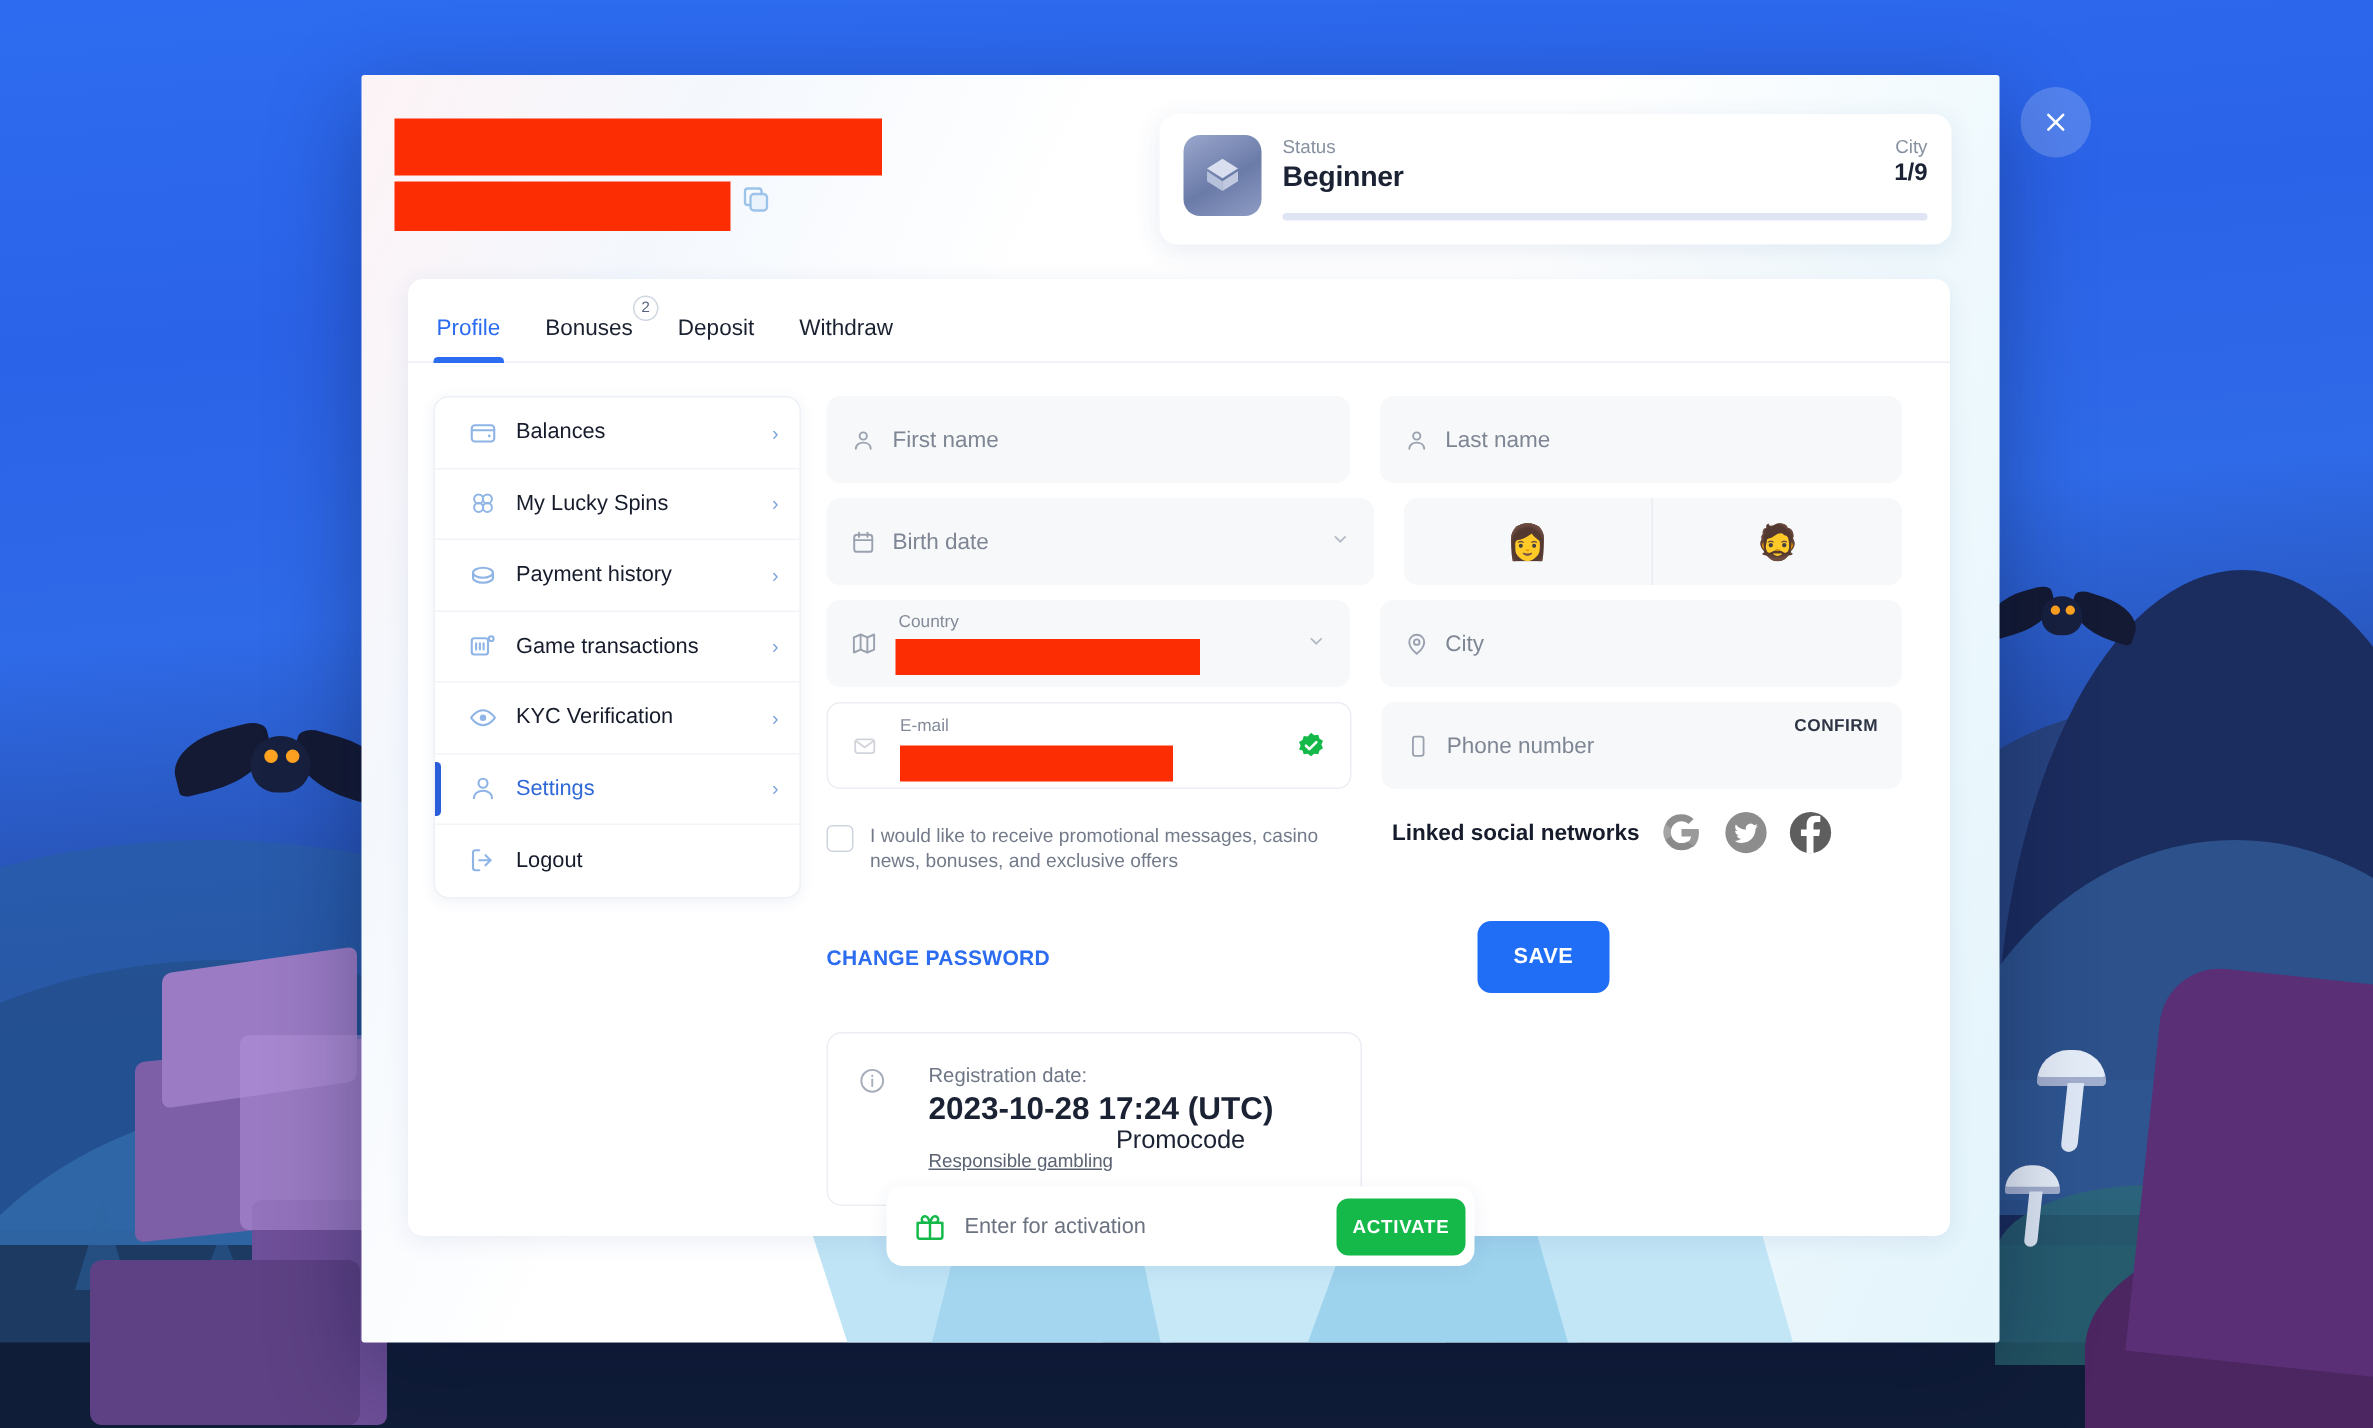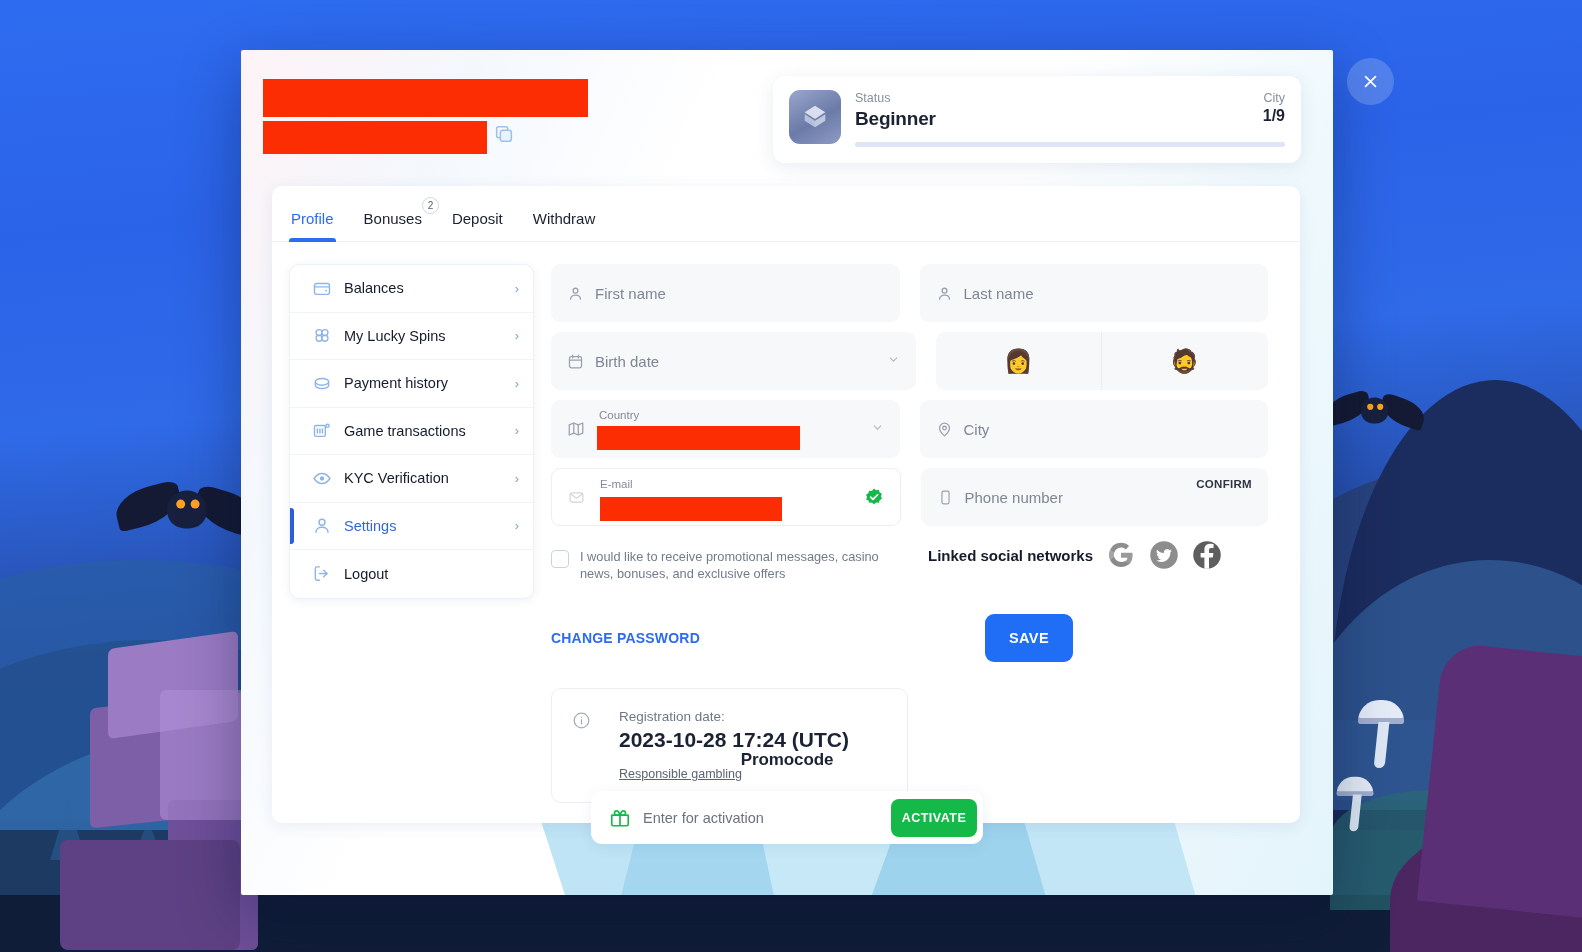--- a/index.html
+++ b/index.html
@@ -184,21 +184,21 @@
   .reg-ic { width: 19px; height: 19px; flex:none; margin-top: 2px; color:#a6adba; }
   .reg-l1 { font-size: 13.5px; color: #6f7786; }
   .reg-l2 { font-size: 21px; font-weight: bold; color: #1b2233; margin-top: 4px; }
   .reg-link {
     display:inline-block; margin-top: 15px; font-size: 12.5px; color: #5b6373;
     text-decoration: underline; cursor: pointer;
   }
 
   
   #promo-sec { position: absolute; left: 0; right: 0; top: 700px; z-index: 4; text-align: center; }
-  .promo-head { font-size: 17px; font-weight: bold; color: #1b2233; letter-spacing: -.1px; }
+  .promo-head { font-size: 17px; font-weight: normal; color: #1b2233; letter-spacing: -.1px; }
   .promo-bar {
     margin: 21px auto 0; width: 392px; height: 53px; background: #fff;
     border-radius: 11px; box-shadow: 0 3px 14px rgba(40,70,140,.08);
     display: flex; align-items: center; padding: 0 6px 0 18px; gap: 12px;
   }
   .promo-input {
     flex: 1; border: none; outline: none; background: transparent;
     font-size: 14.5px; color: #4e5564; font-family: inherit;
   }
   .promo-input::placeholder { color: #6b7280; }

